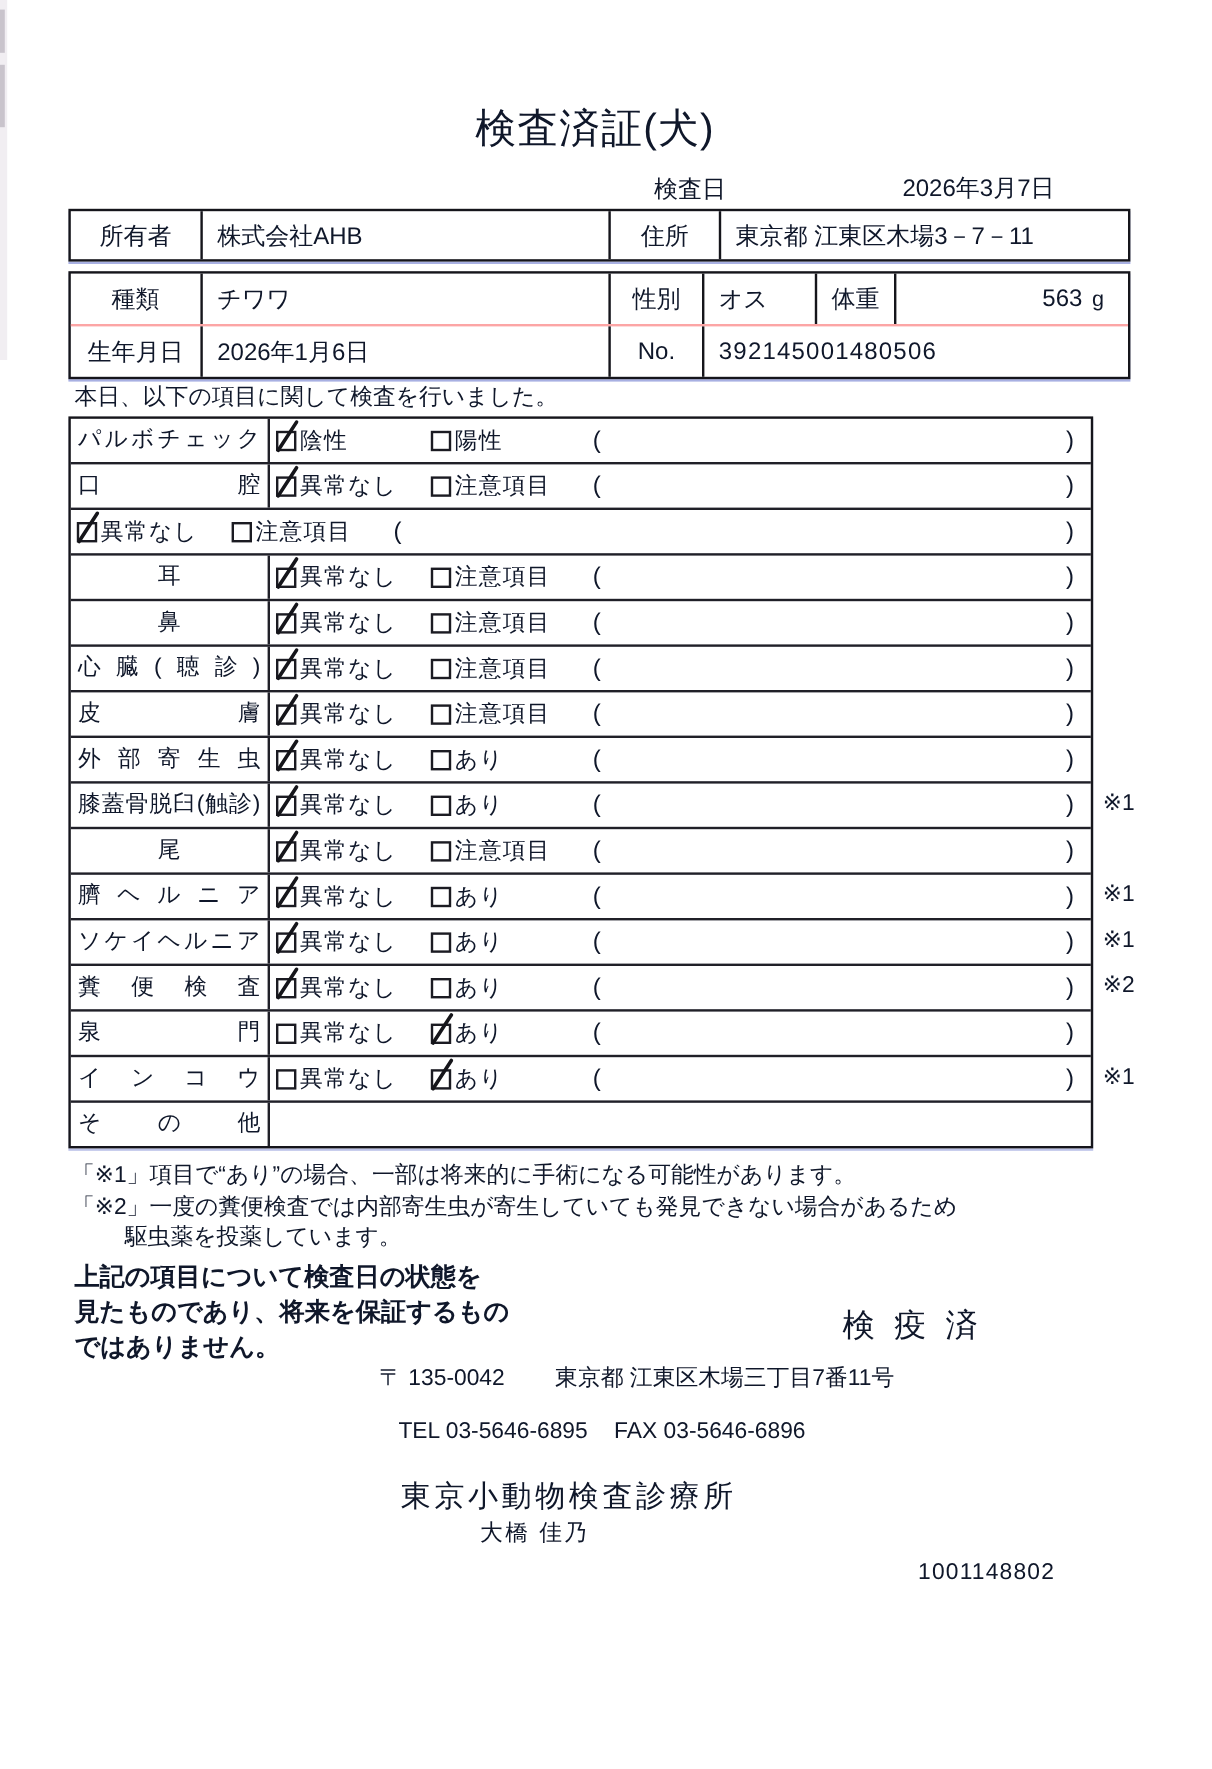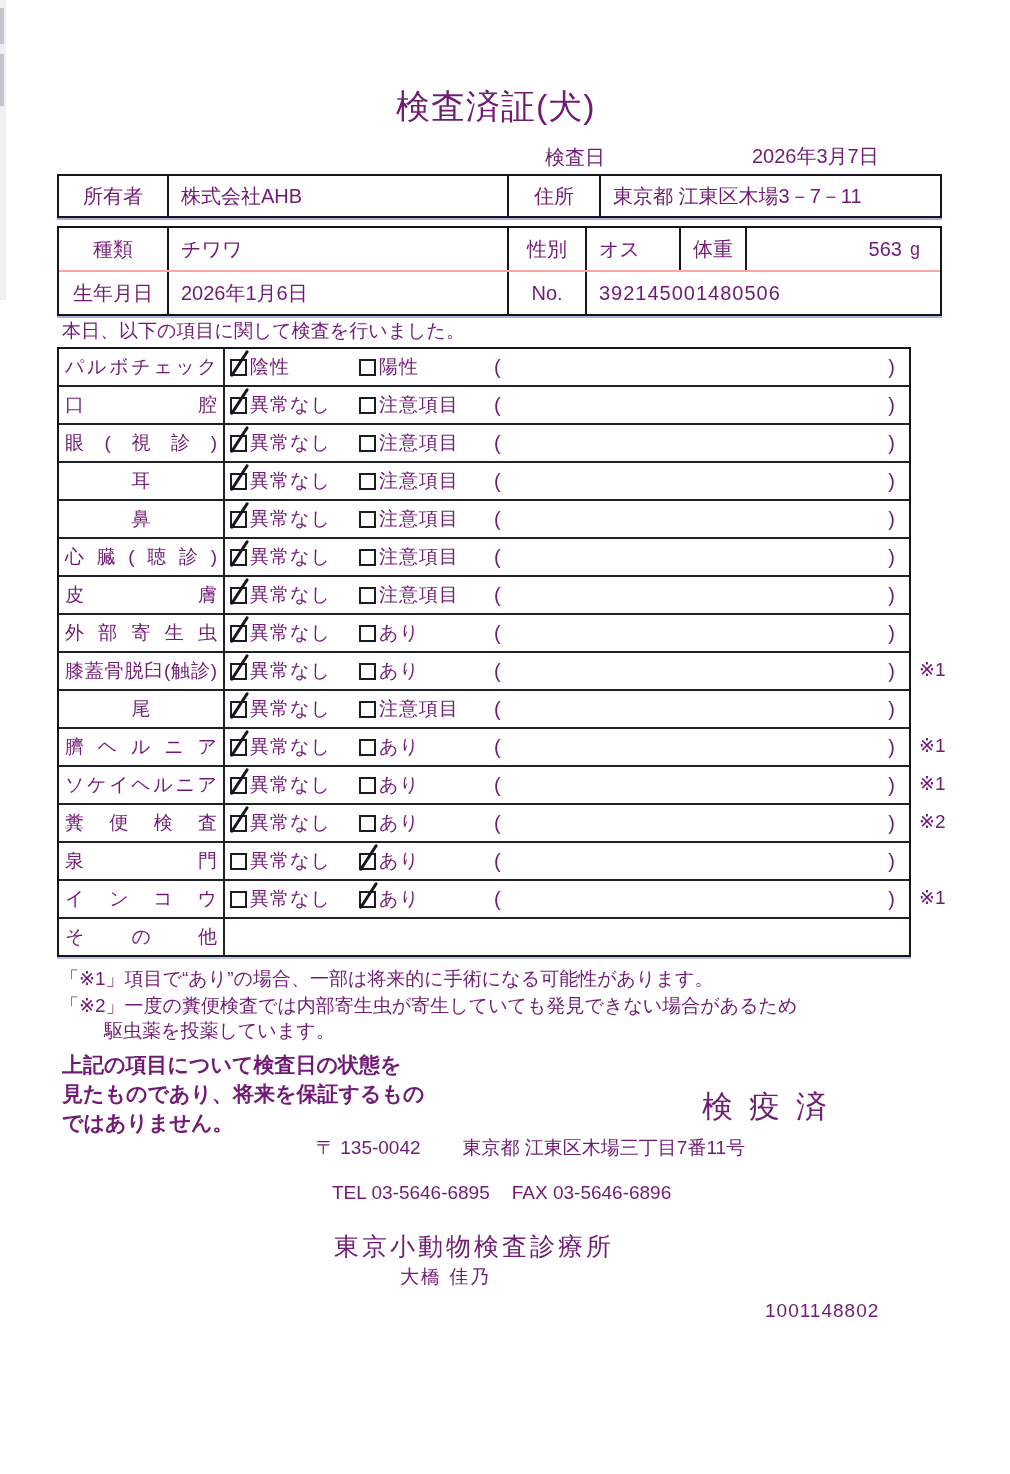--- a/index.html
+++ b/index.html
@@ -1,18 +1,18 @@
 <!DOCTYPE html>
 <html><head>
 <meta charset="utf-8">
 <style>
   html,body { margin:0; padding:0; background:#ffffff; }
   .page {
     position:relative; width:1010px; height:1474px; overflow:hidden;
-    background:#ffffff; color:#701a75;
+    background:#ffffff; color:#0f172a;
     font-family:"Liberation Sans","DejaVu Sans",sans-serif;
   }
   .abs { position:absolute; }
 
   .scan-edge { position:absolute; left:0; top:0; width:6px; height:300px; background:#f1eef2; }
   .scan-mark { position:absolute; left:0; width:4px; background:#c9c4cc; }
 
   .doc-title { font-size:34px; letter-spacing:1px; font-weight:normal; }
 
   .lbl20 { font-size:20px; }
@@ -60,21 +60,21 @@
   .cb { position:relative; width:13px; height:13px; border:2px solid #1b1b22; margin-right:3px; flex:none; background:#fff; }
   .tick {
     position:absolute; left:6px; top:-13px; width:3px; height:31px;
     background:#15151a; transform:rotate(33deg); border-radius:2px;
   }
   .parens { flex:1; display:flex; justify-content:space-between; align-items:center; padding:0 14px 0 2px; font-size:20px; }
   .mnote { position:absolute; left:calc(100% + 10px); top:5px; font-size:19px; white-space:nowrap; }
 
   .fnote { font-size:19px; white-space:nowrap; }
   .disclaimer { font-size:21px; font-weight:bold; line-height:29px; }
-  .stamp { font-size:31px; letter-spacing:16px; white-space:nowrap; }
+  .stamp { font-size:27px; letter-spacing:16px; white-space:nowrap; }
   .addr-line { display:flex; font-size:19px; white-space:nowrap; }
   .clinic { font-size:25px; letter-spacing:3px; white-space:nowrap; }
   .examiner { font-size:19px; letter-spacing:2px; white-space:nowrap; }
   .serial { font-size:19px; letter-spacing:1px; }
 </style>
 </head>
 <body>
 
 <div class="page">
 
@@ -151,21 +151,20 @@
             <span class="cb"></span>
             <span class="optlab">注意項目</span>
           </span>
           <span class="parens">
             <span>(</span>
             <span>)</span>
           </span>
         </div>
       </div>
       <div class="mrow">
-        <div class="mlab">眼(視診)</div>
         <div class="mcontent">
           <span class="opt o1">
             <span class="cb">
               <span class="tick"></span>
             </span>
             <span class="optlab">異常なし</span>
           </span>
           <span class="opt o2">
             <span class="cb"></span>
             <span class="optlab">注意項目</span>

